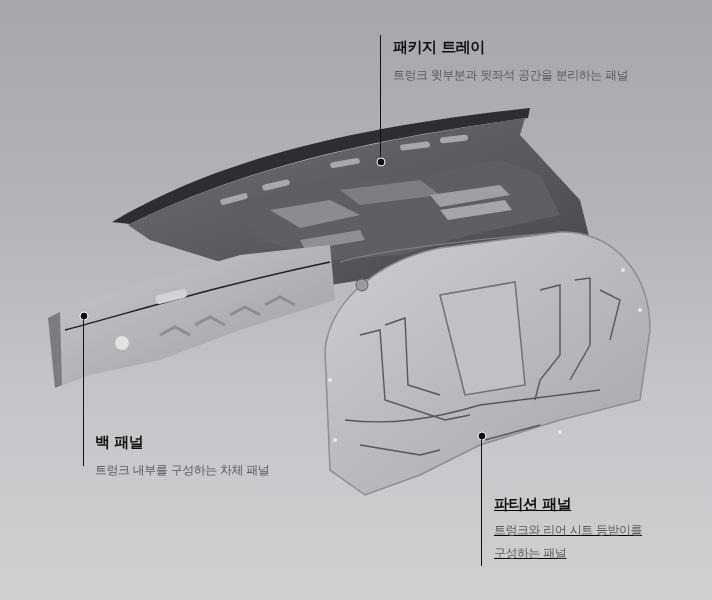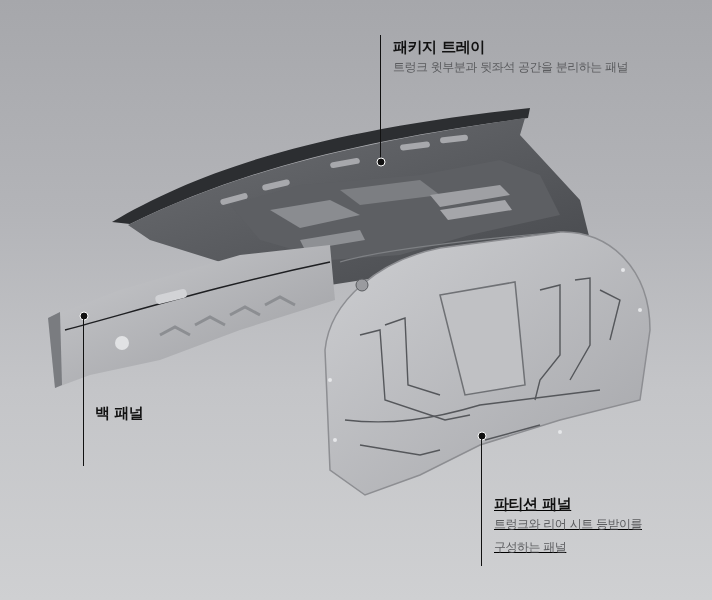--- a/index.html
+++ b/index.html
@@ -15,21 +15,21 @@
     position:absolute; width:7px; height:7px; border-radius:50%;
     background:#111; border:1.5px solid #fff; box-sizing:content-box;
     transform: translate(-50%,-50%);
   }
   .label { position:absolute; }
   .label .title {
     font-size:15px; font-weight:bold; color:#111; letter-spacing:-0.5px; line-height:18px;
     white-space:nowrap;
   }
   .label .desc {
-    font-size:12px; color:#5a5b5e; letter-spacing:-0.5px; line-height:23px; 
+    font-size:12px; color:#5a5b5e; letter-spacing:-0.5px; line-height:23px; margin-top:8px;
     white-space:nowrap;
   }
 </style>
 </head>
 <body>
 
 <div class="stage">
 
   <svg class="art" width="712" height="600" viewBox="0 0 712 600">
     <defs>
@@ -110,27 +110,28 @@
 
   <div class="leader" style="left:380px; top:35px; height:127px;"></div>
   <div class="dot" style="left:381px; top:162px;"></div>
   <div class="label" style="left:393px; top:38px;">
     <div class="title">패키지 트레이</div>
     <div class="desc">트렁크 윗부분과 뒷좌석 공간을 분리하는 패널</div>
   </div>
 
   <div class="dot" style="left:84px; top:316px;"></div>
   <div class="leader" style="left:83px; top:316px; height:150px;"></div>
-  <div class="label" style="left:95px; top:404px;">
+  <div class="label" style="left:95px; top:433px;">
     <div class="title">백 패널</div>
+    <div class="desc">트렁크 내부를 구성하는 차체 패널</div>
   </div>
 
   <div class="dot" style="left:482px; top:436px;"></div>
   <div class="leader" style="left:481px; top:436px; height:130px;"></div>
   <div class="label" style="left:494px; top:495px;text-decoration:underline;">
     <div class="title">파티션 패널</div>
-    <div class="desc" style="margin-top:0;">
+    <div class="desc" style="margin-top:6px;">
       <div>트렁크와 리어 시트 등받이를</div>
       <div>구성하는 패널</div>
     </div>
   </div>
 
 </div>
 
 </body></html>

